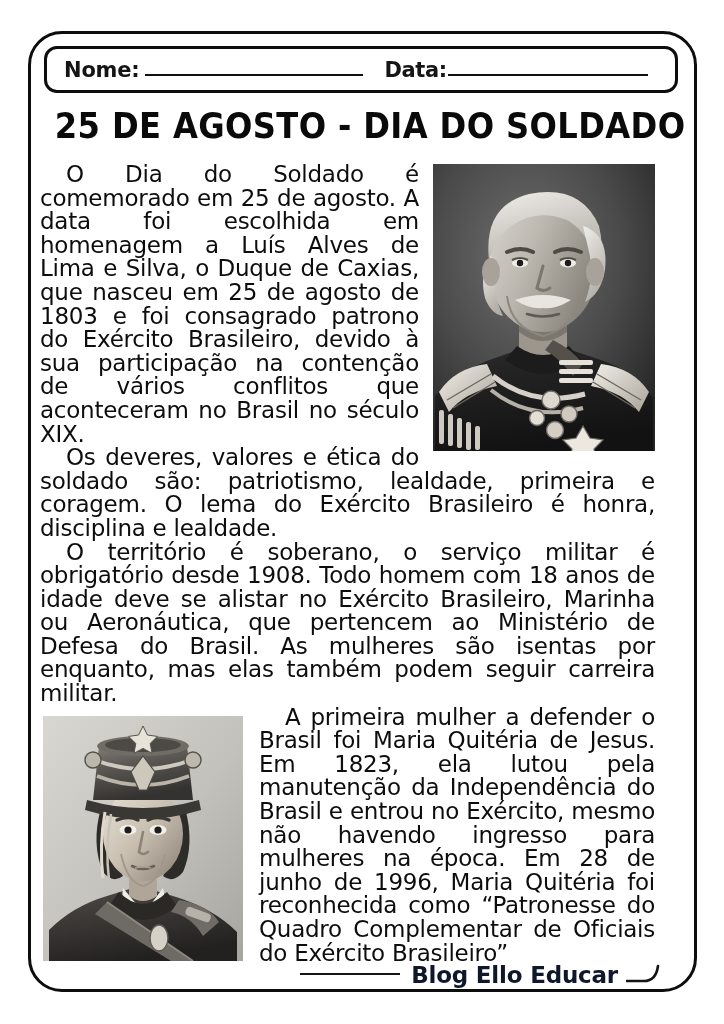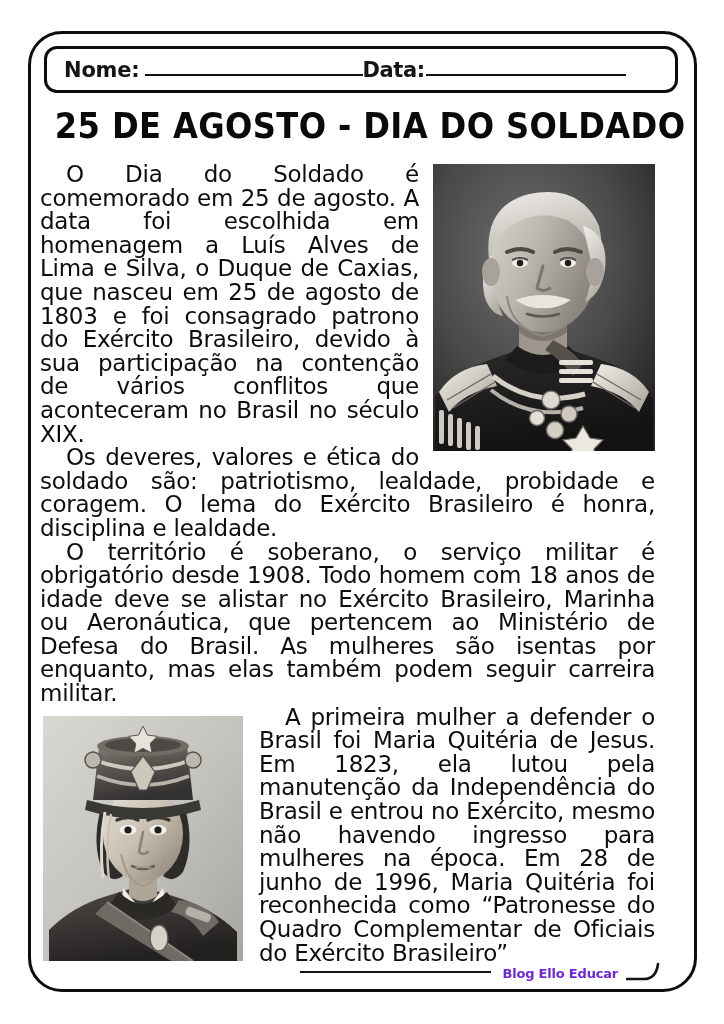--- a/index.html
+++ b/index.html
@@ -40,21 +40,21 @@
     box-sizing: border-box;
     display: flex;
     align-items: center;
   }
   .field {
     display: flex;
     align-items: baseline;
     white-space: nowrap;
   }
   .field-nome { margin-left: 17px; }
-  .field-data { }
+  .field-data { margin-left: 22px; }
 
   .label-nome {
     font-family: "DejaVu Sans", sans-serif;
     font-size: 21px;
     font-weight: 700;
     color: #151515;
     letter-spacing: -0.2px;
   }
   .label-data {
     font-family: "DejaVu Sans", sans-serif;
@@ -140,23 +140,23 @@
     justify-content: flex-end;
   }
   .footer-rule {
     flex: 1 1 auto;
     border-bottom: 2.5px solid #141414;
     margin-right: 11px;
     margin-bottom: 3px;
   }
   .footer-text {
     font-family: "DejaVu Sans", sans-serif;
-    font-size: 13px;
+    font-size: 23px;
     font-weight: 700;
-    color: #6d28d9;
+    color: #0f172a;
     letter-spacing: -0.2px;
     white-space: nowrap;
   }
   .footer-tail {
     width: 34px;
     height: 20px;
     margin-left: 8px;
     margin-bottom: 2px;
   }
 </style>
@@ -274,21 +274,21 @@
 
       <g fill="#e6e2da">
         <rect x="126" y="196" width="34" height="5" rx="2"></rect>
         <rect x="126" y="205" width="34" height="5" rx="2"></rect>
         <rect x="126" y="214" width="34" height="5" rx="2"></rect>
       </g>
     </svg>
   </div>
 
   <p>O Dia do Soldado é comemorado em 25 de agosto. A data foi escolhida em homenagem a Luís Alves de Lima e Silva, o Duque de Caxias, que nasceu em 25 de agosto de 1803 e foi consagrado patrono do Exército Brasileiro, devido à sua participação na contenção de vários conflitos que aconteceram no Brasil no século XIX.</p>
-  <p>Os deveres, valores e ética do soldado são: patriotismo, lealdade, probidade e coragem. O lema do Exército Brasileiro é honra, disciplina e lealdade.</p>
+  <p>Os deveres, valores e ética do soldado são: patriotismo, lealdade, primeira e coragem. O lema do Exército Brasileiro é honra, disciplina e lealdade.</p>
   <p>O território é soberano, o serviço militar é obrigatório desde 1908. Todo homem com 18 anos de idade deve se alistar no Exército Brasileiro, Marinha ou Aeronáutica, que pertencem ao Ministério de Defesa do Brasil. As mulheres são isentas por enquanto, mas elas também podem seguir carreira militar.</p>
 
   <div class="fig fig-quiteria">
     <svg viewBox="0 0 200 245" preserveAspectRatio="none" aria-hidden="true">
       <defs>
         <linearGradient id="mqBg" x1="0" y1="0" x2="1" y2="1">
           <stop offset="0%" stop-color="#d9d7d2"></stop>
           <stop offset="55%" stop-color="#c3c1bc"></stop>
           <stop offset="100%" stop-color="#a7a5a0"></stop>
         </linearGradient>

